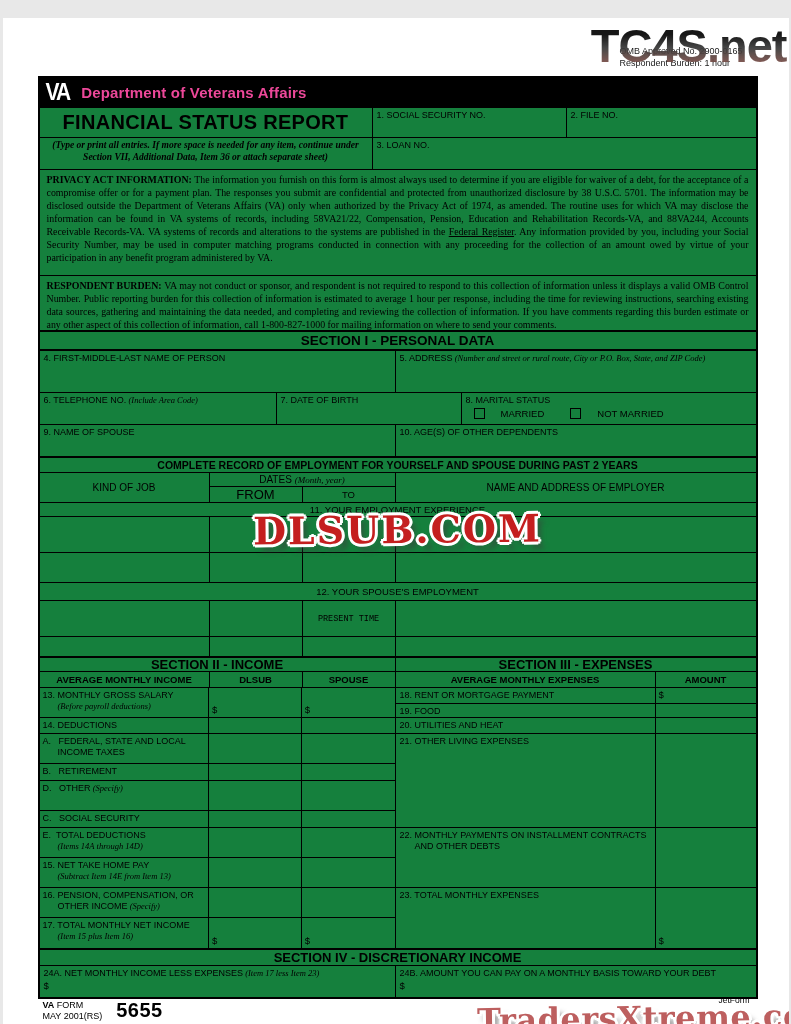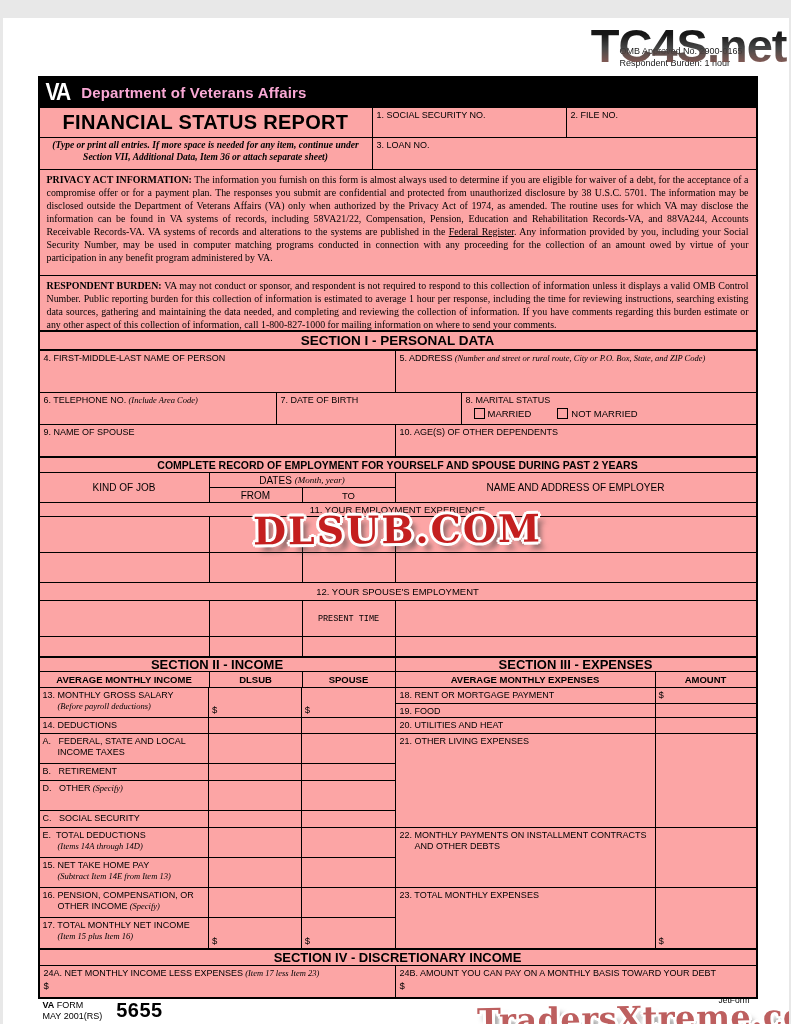--- a/index.html
+++ b/index.html
@@ -18,25 +18,25 @@
                 -3px 0 0 #fff, 3px 0 0 #fff, 0 -3px 0 #fff, 0 3px 0 #fff,
                 6px 7px 5px rgba(60,60,60,.55); }
   .wm-mid { left:250px; top:489px; font-size:38px; letter-spacing:2px; color:#c41f1f; transform:rotate(-.6deg); }
   .wm-bottom { left:474px; top:981px; font-size:32px; letter-spacing:.5px; color:#bd5f5f; transform:rotate(-.8deg); }
   .jetform { position:absolute; left:716px; top:977px; font-size:8.5px; z-index:4; }
 
   
   .bar { position:absolute; left:35px; top:58px; width:720px; height:32px; background:#000;
          display:flex; align-items:center; padding-left:8px; z-index:2; }
   .valogo { color:#fff; font-weight:900; font-size:21px; letter-spacing:-2px; transform:scaleY(1.15); margin-right:12px; }
-  .dept { color:#f9a8d4; font-weight:bold; font-size:15px; letter-spacing:.2px; }
+  .dept { color:#ec4899; font-weight:bold; font-size:15px; letter-spacing:.2px; }
 
   
   .form { position:absolute; left:35px; top:90px; width:720px; border:2px solid #000; border-top:none;
-          background:#fca5a5; z-index:2; }
+          background:#15803d; z-index:2; }
   .row { display:flex; border-bottom:1px solid #000; }
   .cell { border-right:1px solid #000; padding:2px 4px; font-size:9px; }
   .cell:last-child { border-right:none; }
   .ser-i { font-family:"Liberation Serif", serif; font-style:italic; }
 
   
   .t-title { width:333px; display:flex; align-items:center; justify-content:center;
              font-weight:bold; font-size:20px; letter-spacing:.3px; }
   .t-ssn { width:194px; } .t-file { flex:1; }
   .t-instr { width:333px; font-family:"Liberation Serif", serif; font-style:italic; font-weight:bold;
@@ -52,34 +52,34 @@
   .burden  { height:56px; border-bottom:2px solid #000; }
 
   .sec-head { height:19px; display:flex; align-items:center; justify-content:center;
               font-weight:bold; font-size:13.5px; border-bottom:2px solid #000; }
 
   
   .r45 { height:42px; } .r45 .cl { width:356px; } .r45 .cr { flex:1; }
   .r678 { height:32px; } .c-phone { width:237px; } .c-dob { width:185px; } .c-mar { flex:1; }
   .r910 { height:33px; border-bottom:2px solid #000; } .r910 .cl { width:356px; } .r910 .cr { flex:1; }
   .ckline { display:flex; align-items:center; gap:26px; margin-top:3px; margin-left:8px; }
-  .ckitem { display:flex; align-items:flex-start; gap:3px; font-size:9.5px; }
+  .ckitem { display:flex; align-items:flex-start; gap:16px; font-size:9.5px; }
   .ckbox { width:11px; height:11px; border:1px solid #000; display:inline-block; }
 
   
   .emp-head { height:15px; display:flex; align-items:center; justify-content:center;
               font-weight:bold; font-size:10.5px; border-bottom:1px solid #000; }
   .c-kind { width:170px; } .c-from { width:93px; } .c-to { width:93px; } .c-emp { flex:1; }
   .emp-cols { height:30px; }
   .hc { display:flex; align-items:center; justify-content:center; font-size:10px; padding:0; }
   .dates-wrap { width:186px; border-right:1px solid #000; display:flex; flex-direction:column;justify-content:center; }
   .dates-top { height:15px; border-bottom:1px solid #000; display:flex; align-items:center; justify-content:center;
                font-size:10px; gap:3px; }
   .dates-bot { flex:1; display:flex; }
-  .dates-bot .f { width:93px; border-right:1px solid #000; display:flex; align-items:center; justify-content:center; font-size:10px; }
+  .dates-bot .f { width:93px; border-right:1px solid #000; display:flex; align-items:center; justify-content:center; font-size:13px; }
   .dates-bot .t { flex:1; display:flex; align-items:center; justify-content:center; font-size:9.5px; }
   .spanrow { display:flex; align-items:center; justify-content:center; font-size:9.5px; border-bottom:1px solid #000; }
   .empty-cells .cell { padding:0;font-family:Liberation Mono, monospace; }
   .pt { display:flex; align-items:center; justify-content:center; font-size:8.5px; }
 
   
   .r-sec23 { height:15px; border-bottom:1px solid #000; border-top:1px solid #000; margin-top:-1px; }
   .sec23-l { width:356px; border-right:1px solid #000; display:flex; align-items:center; justify-content:center;
              font-weight:bold; font-size:13px; }
   .sec23-r { flex:1; display:flex; align-items:center; justify-content:center; font-weight:bold; font-size:13px; }

